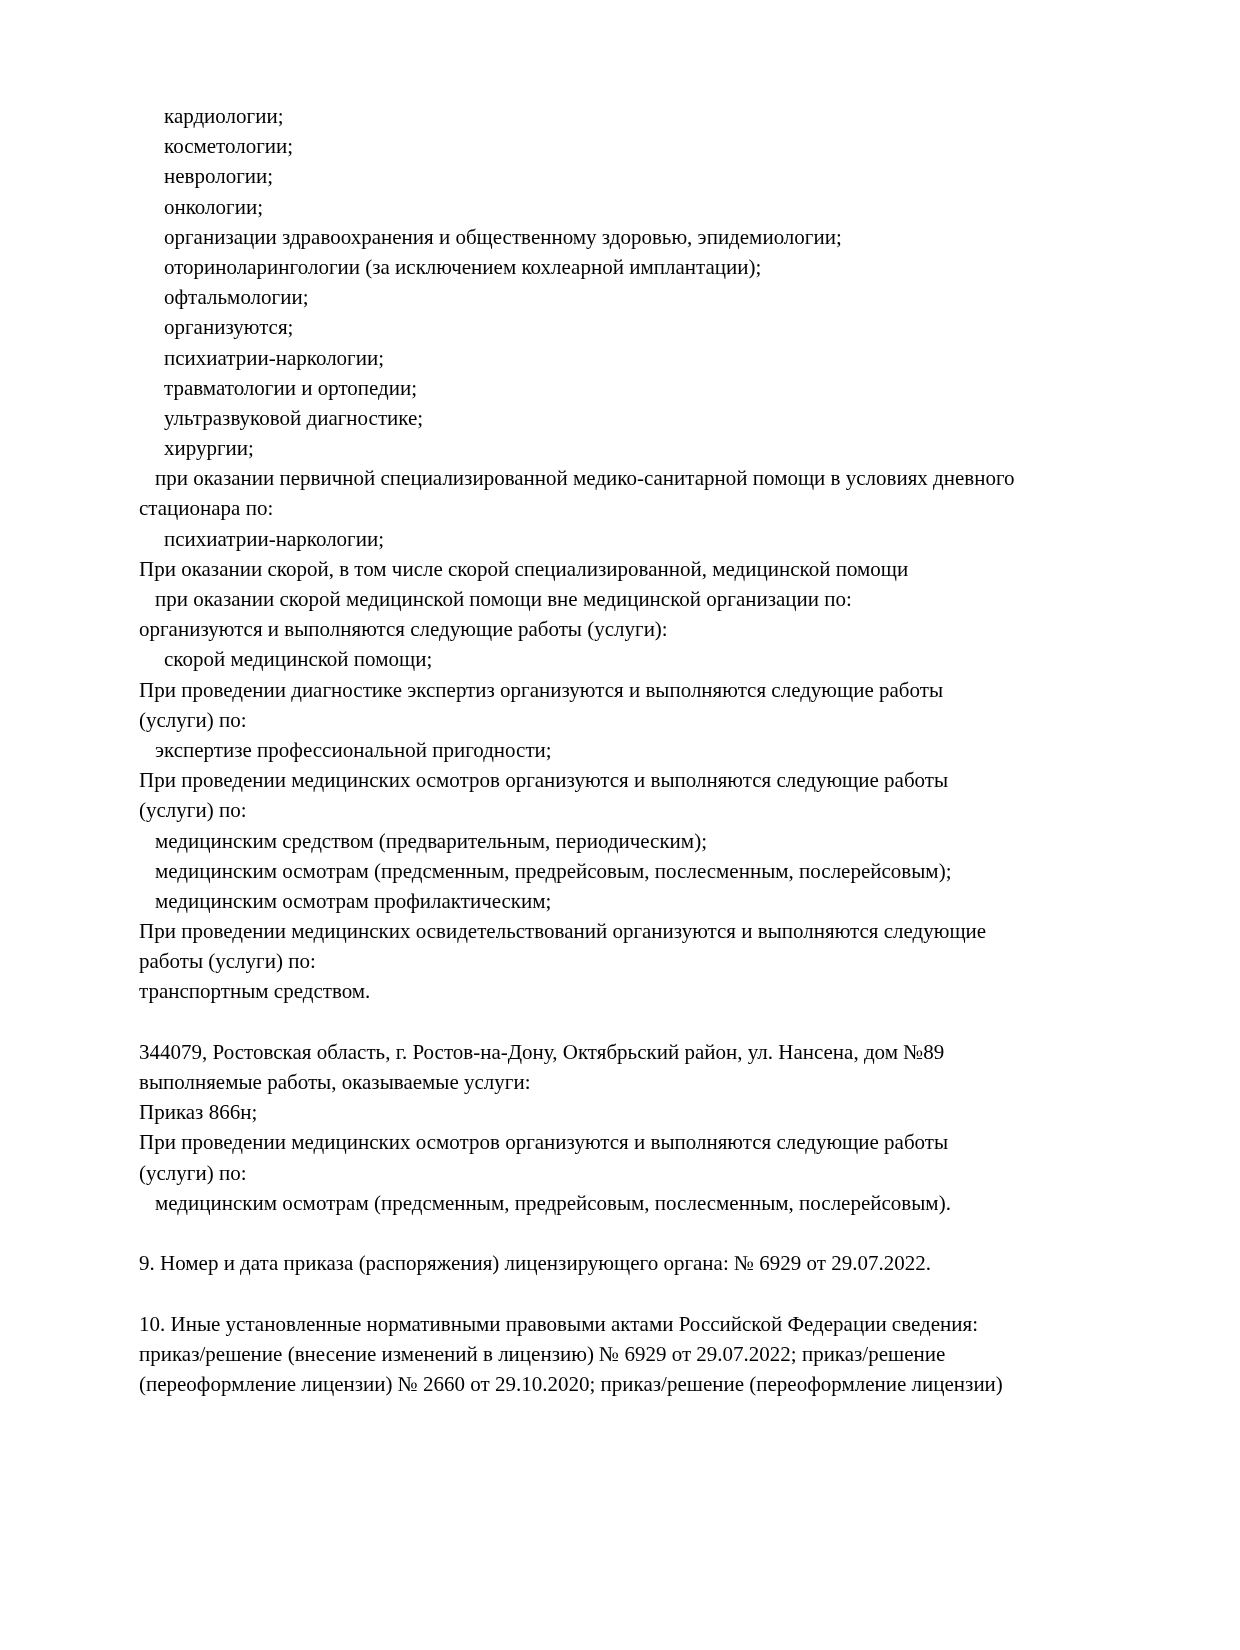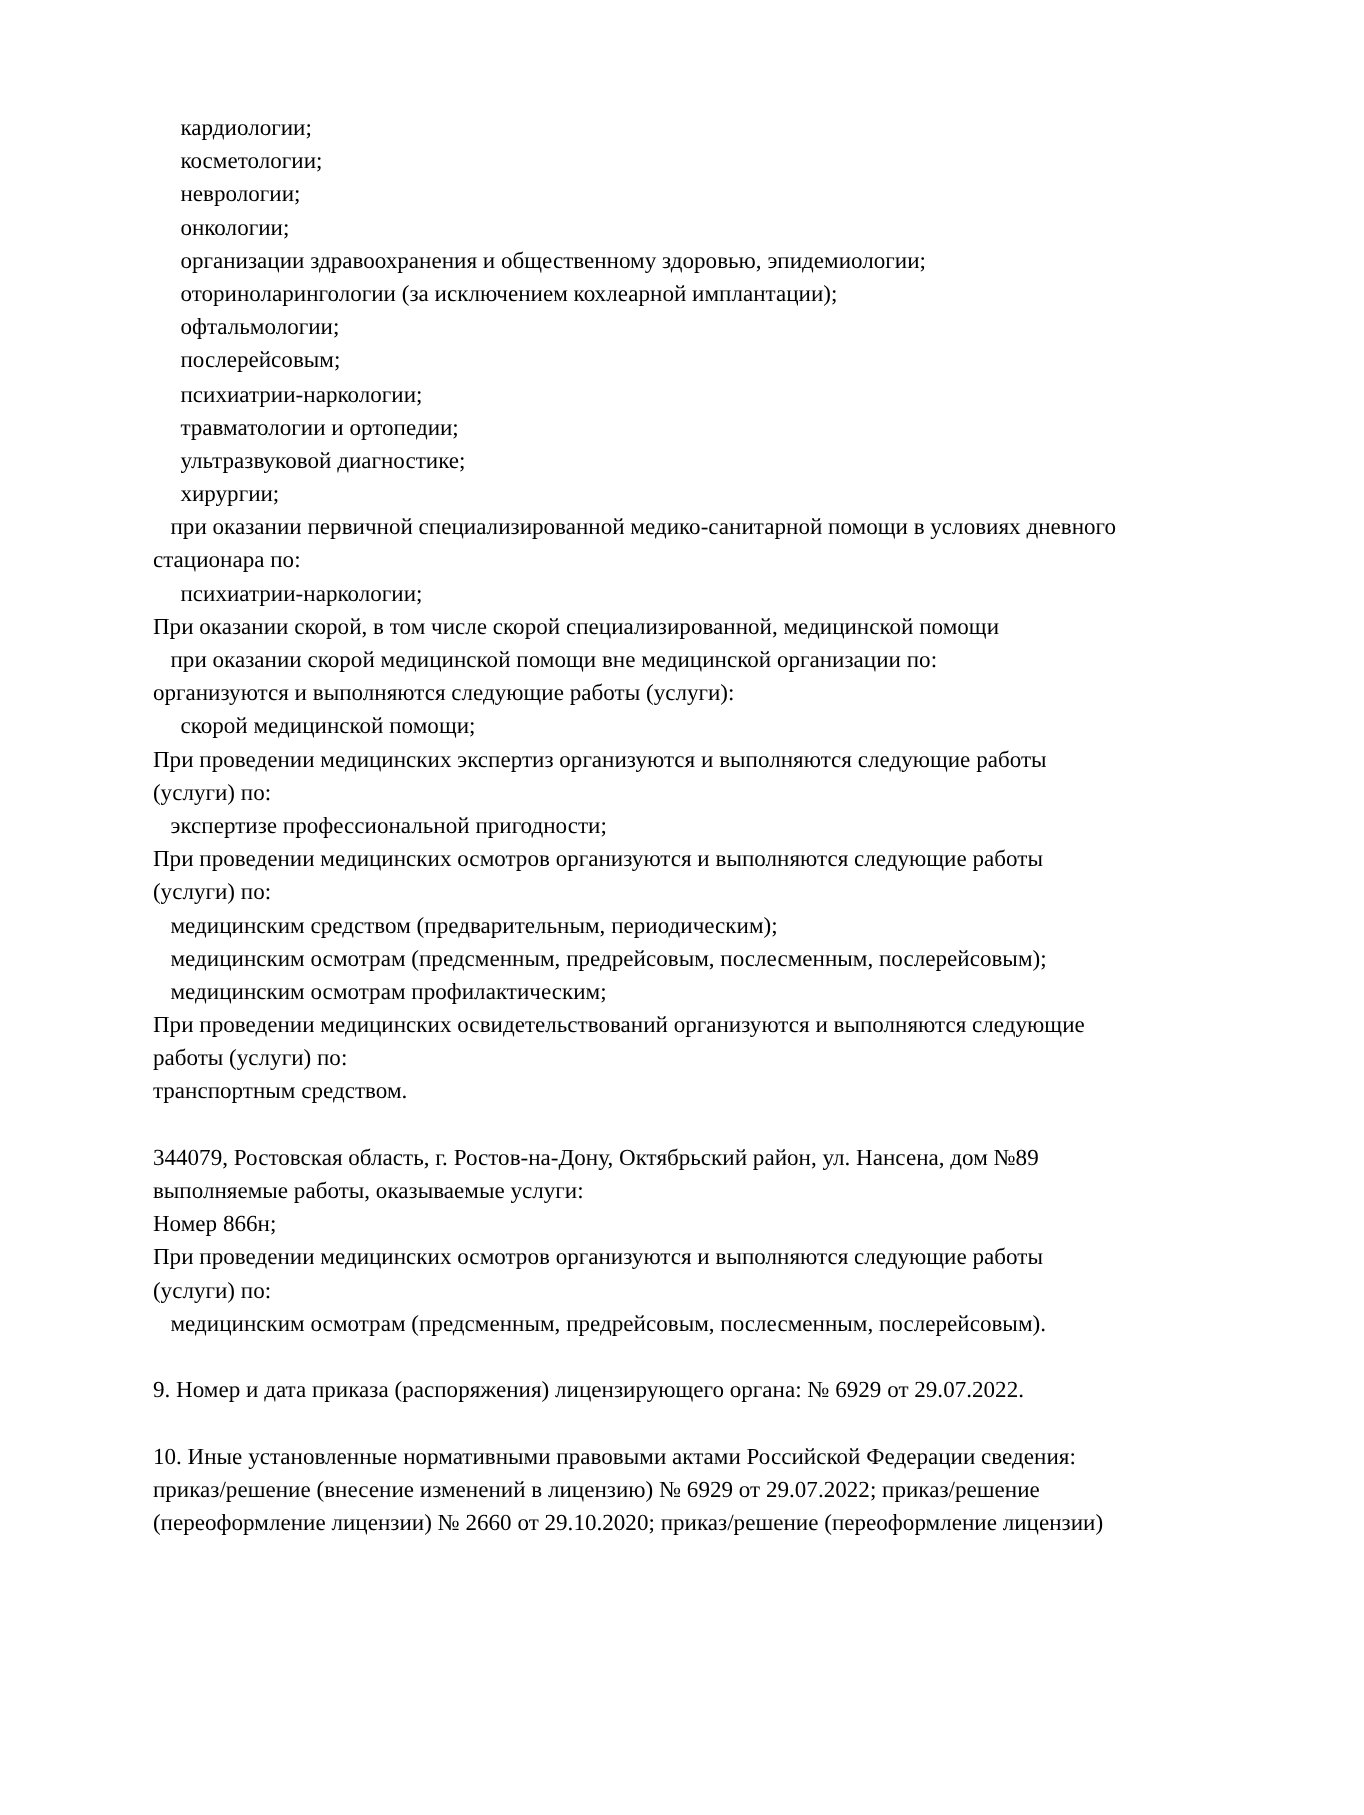--- a/index.html
+++ b/index.html
@@ -44,47 +44,47 @@
 
 <div class="page">
   <div class="content" id="doc-lines">
       <div class="line indent-2">кардиологии;</div>
       <div class="line indent-2">косметологии;</div>
       <div class="line indent-2">неврологии;</div>
       <div class="line indent-2">онкологии;</div>
       <div class="line indent-2">организации здравоохранения и общественному здоровью, эпидемиологии;</div>
       <div class="line indent-2">оториноларингологии (за исключением кохлеарной имплантации);</div>
       <div class="line indent-2">офтальмологии;</div>
-      <div class="line indent-2">послерейсовым;</div>
+      <div class="line indent-2">организуются;</div>
       <div class="line indent-2">психиатрии-наркологии;</div>
       <div class="line indent-2">травматологии и ортопедии;</div>
       <div class="line indent-2">ультразвуковой диагностике;</div>
       <div class="line indent-2">хирургии;</div>
       <div class="line indent-1">при оказании первичной специализированной медико-санитарной помощи в условиях  дневного</div>
       <div class="line indent-0">стационара по:</div>
       <div class="line indent-2">психиатрии-наркологии;</div>
       <div class="line indent-0">При оказании скорой, в том числе скорой специализированной, медицинской помощи</div>
       <div class="line indent-1">при оказании скорой медицинской помощи вне медицинской организации по:</div>
       <div class="line indent-0">организуются и выполняются следующие работы (услуги):</div>
       <div class="line indent-2">скорой медицинской помощи;</div>
-      <div class="line indent-0">При проведении медицинских экспертиз организуются и выполняются следующие работы</div>
+      <div class="line indent-0">При проведении диагностике экспертиз организуются и выполняются следующие работы</div>
       <div class="line indent-0">(услуги) по:</div>
       <div class="line indent-1">экспертизе профессиональной пригодности;</div>
       <div class="line indent-0">При проведении медицинских осмотров организуются и выполняются следующие работы</div>
       <div class="line indent-0">(услуги) по:</div>
       <div class="line indent-1">медицинским средством (предварительным, периодическим);</div>
       <div class="line indent-1">медицинским осмотрам (предсменным, предрейсовым, послесменным, послерейсовым);</div>
       <div class="line indent-1">медицинским осмотрам профилактическим;</div>
       <div class="line indent-0">При проведении медицинских освидетельствований организуются и выполняются следующие</div>
       <div class="line indent-0">работы (услуги) по:</div>
       <div class="line indent-0">транспортным средством.</div>
       <div class="line indent-0 blank"></div>
       <div class="line indent-0">344079, Ростовская область, г. Ростов-на-Дону, Октябрьский район, ул. Нансена, дом №89</div>
       <div class="line indent-0">выполняемые работы, оказываемые услуги:</div>
-      <div class="line indent-0">Номер 866н;</div>
+      <div class="line indent-0">Приказ 866н;</div>
       <div class="line indent-0">При проведении медицинских осмотров организуются и выполняются следующие работы</div>
       <div class="line indent-0">(услуги) по:</div>
       <div class="line indent-1">медицинским осмотрам (предсменным, предрейсовым, послесменным, послерейсовым).</div>
       <div class="line indent-0 blank"></div>
       <div class="line indent-0">9. Номер и дата приказа (распоряжения) лицензирующего органа: № 6929 от 29.07.2022.</div>
       <div class="line indent-0 blank"></div>
       <div class="line indent-0">10. Иные установленные нормативными правовыми актами Российской Федерации сведения:</div>
       <div class="line indent-0">приказ/решение (внесение изменений в лицензию) № 6929 от 29.07.2022; приказ/решение</div>
       <div class="line indent-0">(переоформление лицензии) № 2660 от 29.10.2020; приказ/решение (переоформление лицензии)</div>
     </div>

